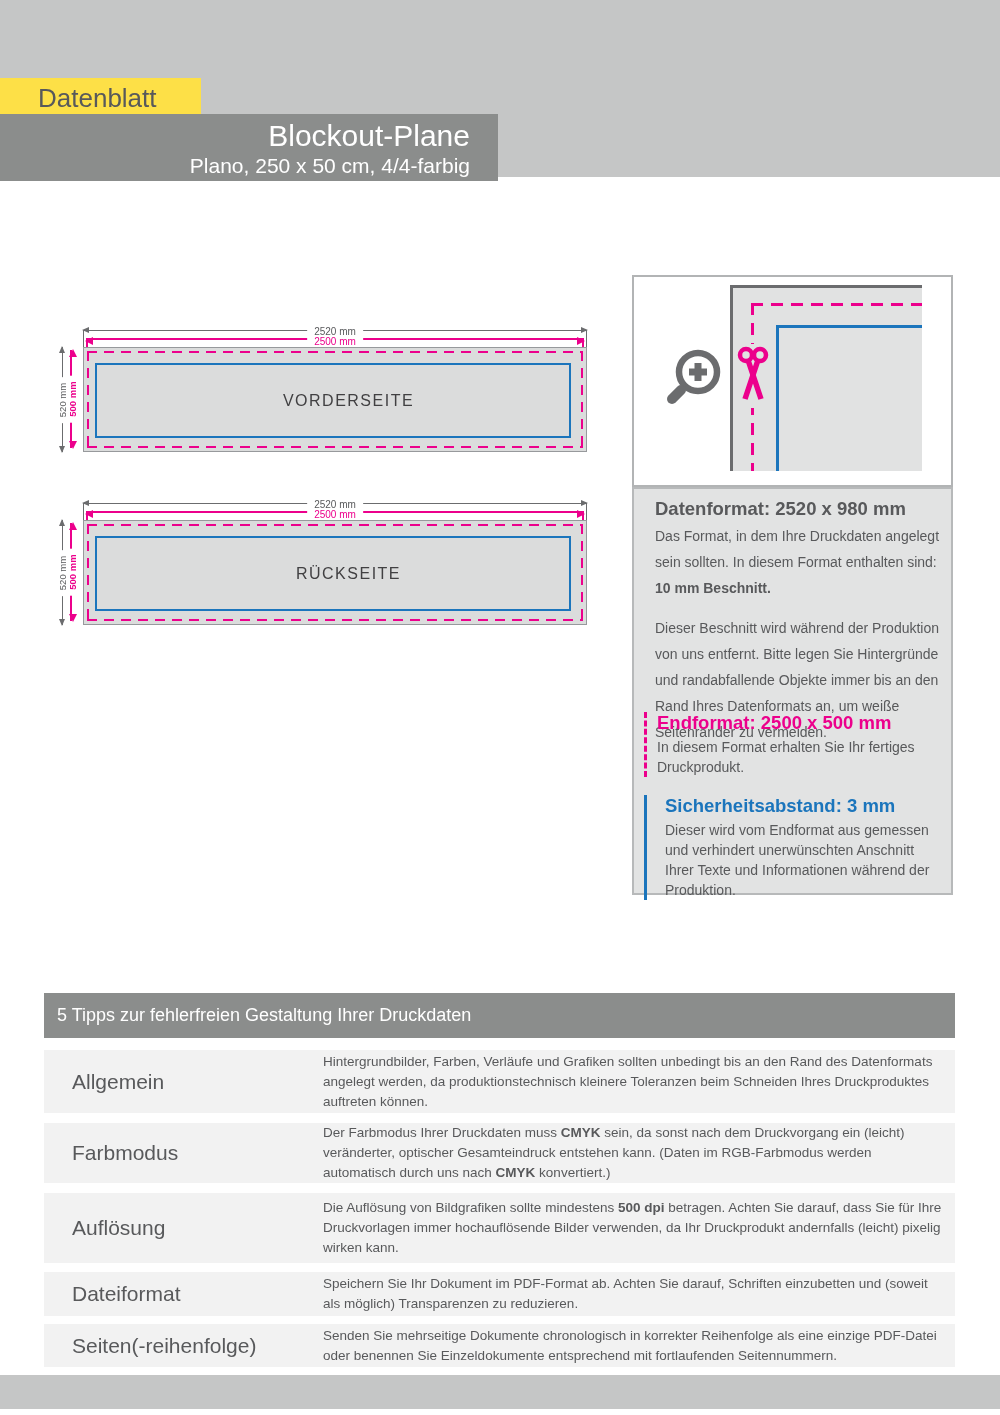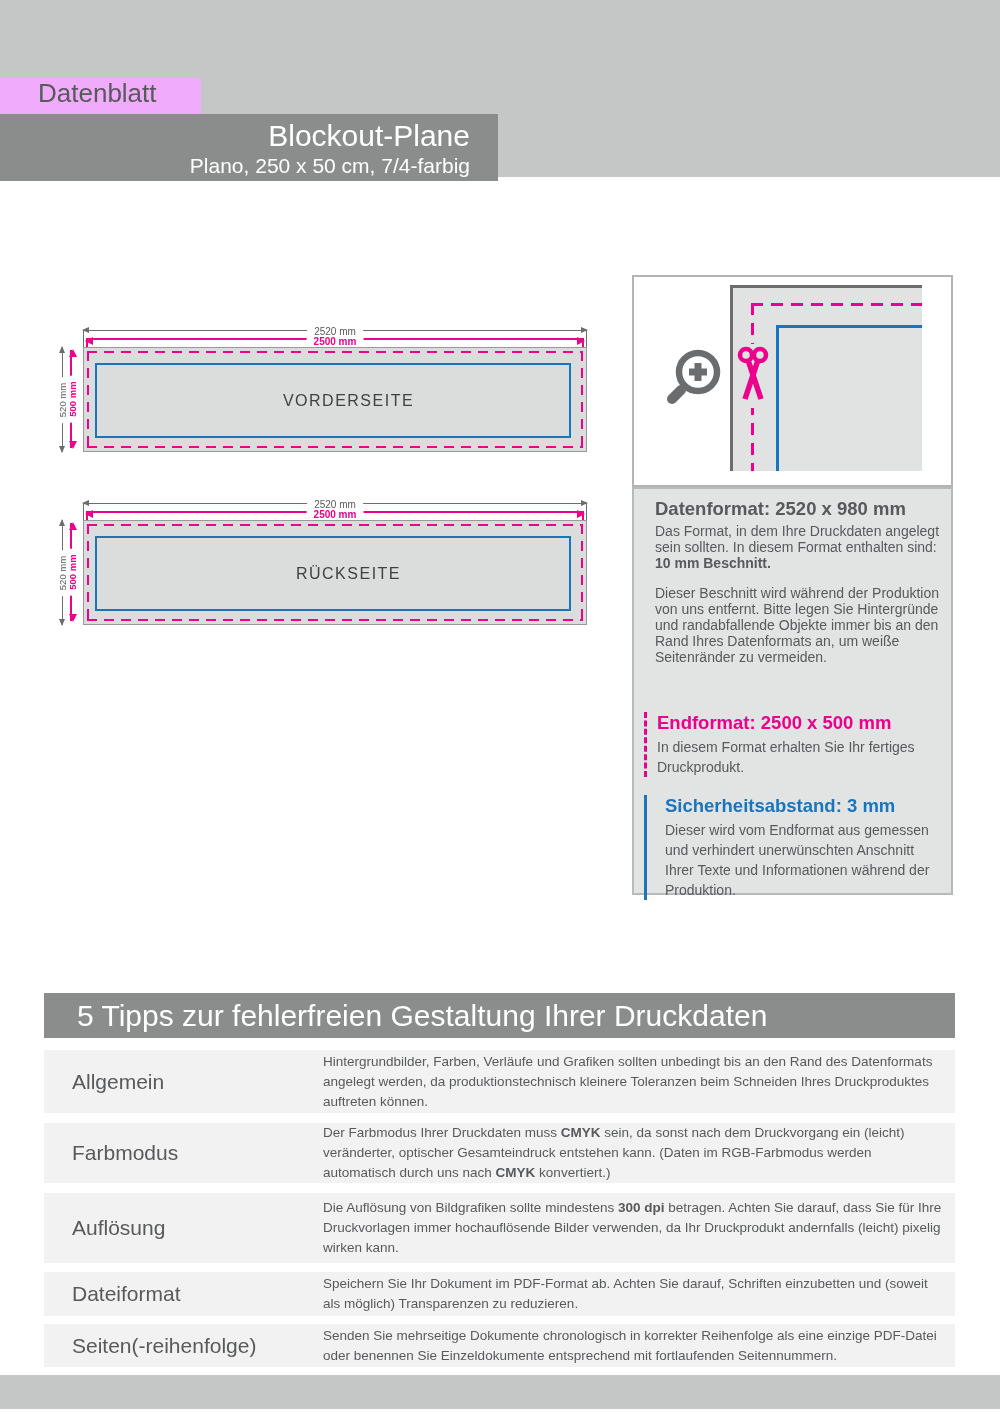--- a/index.html
+++ b/index.html
@@ -11,21 +11,21 @@
     --row-bg:#f2f2f2;
     --dim-gray:#6b6c6e;
   }
   *{margin:0;padding:0;box-sizing:border-box;}
   html,body{background:#fff;}
   body{font-family:"Liberation Sans","DejaVu Sans",sans-serif;color:var(--dark-text);}
   .page{position:relative;width:1000px;height:1415px;background:#fff;overflow:hidden;}
 
   
   .band-light{position:absolute;left:0;top:0;width:1000px;height:177px;background:var(--light-band-gray);}
-  .doc-box{position:absolute;left:0;top:78px;width:201px;height:40px;background:#f0abfc;display:flex;}
+  .doc-box{position:absolute;left:0;top:78px;width:201px;height:40px;background:#fde047;display:flex;align-items:center;}
   .doc-box span{padding-left:38px;font-size:26px;color:var(--dark-text);}
   .band-dark{position:absolute;left:0;top:114px;width:498px;height:67px;background:var(--band-gray);
     text-align:right;padding:4px 28px 0 0;color:#fff;}
   .prod-title{font-size:30px;line-height:36px;}
   .prod-sub{font-size:21px;line-height:24px;}
 
   
   .diagram{position:absolute;left:50px;width:538px;height:135px;}
   .diagram.d1{top:323px;}
   .diagram.d2{top:496px;}
@@ -55,21 +55,21 @@
   .dimv{position:absolute;width:0;border-left:1px solid var(--dim-gray);}
   .dimv.outer{left:12px;top:24px;height:105px;}
   .dimv.inner{left:20px;top:27px;height:98px;border-left:2px solid var(--magenta);}
   .dimv.outer::before{content:"";position:absolute;top:-1px;left:-4px;border:3.5px solid transparent;border-top:0;border-bottom:7px solid var(--dim-gray);}
   .dimv.outer::after{content:"";position:absolute;bottom:-1px;left:-4px;border:3.5px solid transparent;border-bottom:0;border-top:7px solid var(--dim-gray);}
   .dimv.inner::before{content:"";position:absolute;top:-1px;left:-3px;border:4px solid transparent;border-top:0;border-bottom:8px solid var(--magenta);}
   .dimv.inner::after{content:"";position:absolute;bottom:-1px;left:-3px;border:4px solid transparent;border-bottom:0;border-top:8px solid var(--magenta);}
 
   .dlab{position:absolute;left:50%;top:0;transform:translate(-50%,-50%);background:#fff;padding:0 7px;
     font-size:10px;line-height:11px;color:var(--dark-text);white-space:nowrap;}
-  .dimh.inner .dlab{top:1px;color:var(--magenta);font-weight:bold;}
+  .dimh.inner .dlab{top:1px;color:var(--magenta);font-weight:normal;}
   .dlabv{position:absolute;left:0;top:50%;transform:translate(-50%,-50%) rotate(-90deg);background:#fff;padding:0 6px;
     font-size:9.5px;line-height:10px;color:var(--dark-text);white-space:nowrap;}
   .dimv.inner .dlabv{left:1px;color:var(--magenta);font-weight:bold;}
 
   .connv{position:absolute;width:1px;background:var(--dim-gray);}
   .cd-l{left:33px;top:7px;height:17px;}
   .cd-r{left:536px;top:7px;height:17px;}
   .connv.mag{width:2px;background:var(--magenta);}
   .cm-l{left:36px;top:17px;height:10px;}
   .cm-r{left:532px;top:17px;height:10px;}
@@ -89,28 +89,28 @@
 
   
   .info-panel{position:absolute;left:632px;top:487px;width:321px;height:408px;background:#e2e3e3;border:2px solid #b7b9ba;}
   .iblock{position:absolute;}
   .b-daten{left:21px;top:9px;width:292px;}
   .b-end{left:10px;top:223px;width:300px;border-left:3px dashed var(--magenta);padding-left:10px;}
   .b-safe{left:10px;top:306px;width:300px;border-left:3px solid var(--blue);padding-left:18px;}
   .ititle{font-size:18.5px;font-weight:bold;line-height:21px;margin-bottom:4px;color:var(--dark-text);}
   .ititle.mag{color:var(--magenta);}
   .ititle.blue{color:var(--blue);}
-  .iblock p{font-size:14px;line-height:16px;color:var(--dark-text);}
+  .iblock p{font-size:14px;line-height:26px;color:var(--dark-text);}
   .b-end p,.b-safe p{line-height:20px;}
   .iblock p.gap{margin-top:14px;}
 
   
   .tips-head{position:absolute;left:44px;top:993px;width:911px;height:45px;background:var(--band-gray);
     display:flex;align-items:center;}
-  .tips-head span{color:#fff;font-size:30px;padding-left:33px;}
+  .tips-head span{color:#fff;font-size:18px;padding-left:13px;}
   .trow{position:absolute;left:44px;width:911px;background:var(--row-bg);display:flex;align-items:center;}
   .r1{top:1050px;height:63px;}
   .r2{top:1123px;height:60px;}
   .r3{top:1193px;height:70px;}
   .r4{top:1272px;height:44px;}
   .r5{top:1324px;height:43px;}
   .tlabel{width:279px;padding-left:28px;font-size:21px;color:var(--dark-text);flex:none;}
   .tbody{flex:1;padding-right:10px;font-size:13.5px;line-height:20px;color:var(--dark-text);}
 
   .footer-band{position:absolute;left:0;top:1375px;width:1000px;height:34px;background:var(--light-band-gray);}
@@ -121,21 +121,21 @@
 <div class="page">
 
   <div class="band-light"></div>
 
   <div class="doc-box">
     <span>Datenblatt</span>
   </div>
 
   <div class="band-dark">
     <div class="prod-title">Blockout-Plane</div>
-    <div class="prod-sub">Plano, 250 x 50 cm, 7/4-farbig</div>
+    <div class="prod-sub">Plano, 250 x 50 cm, 4/4-farbig</div>
   </div>
 
   <div class="diagram d1">
     <div class="dimh outer">
       <span class="dlab">2520 mm</span>
     </div>
     <div class="dimh inner">
       <span class="dlab">2500 mm</span>
     </div>
     <div class="connv cd-l"></div>
@@ -226,21 +226,21 @@
   <div class="trow r1">
     <div class="tlabel">Allgemein</div>
     <div class="tbody">Hintergrundbilder, Farben, Verläufe und Grafiken sollten unbedingt bis an den Rand des Datenformats angelegt werden, da produktionstechnisch kleinere Toleranzen beim Schneiden Ihres Druckproduktes auftreten können.</div>
   </div>
   <div class="trow r2">
     <div class="tlabel">Farbmodus</div>
     <div class="tbody">Der Farbmodus Ihrer Druckdaten muss <strong>CMYK</strong> sein, da sonst nach dem Druckvorgang ein (leicht) veränderter, optischer Gesamteindruck entstehen kann. (Daten im RGB-Farbmodus werden automatisch durch uns nach <strong>CMYK</strong> konvertiert.)</div>
   </div>
   <div class="trow r3">
     <div class="tlabel">Auflösung</div>
-    <div class="tbody">Die Auflösung von Bildgrafiken sollte mindestens <strong>300 dpi</strong> betragen. Achten Sie darauf, dass Sie für Ihre Druckvorlagen immer hochauflösende Bilder verwenden, da Ihr Druckprodukt andernfalls (leicht) pixelig wirken kann.</div>
+    <div class="tbody">Die Auflösung von Bildgrafiken sollte mindestens <strong>500 dpi</strong> betragen. Achten Sie darauf, dass Sie für Ihre Druckvorlagen immer hochauflösende Bilder verwenden, da Ihr Druckprodukt andernfalls (leicht) pixelig wirken kann.</div>
   </div>
   <div class="trow r5">
     <div class="tlabel">Seiten(-reihenfolge)</div>
     <div class="tbody">Senden Sie mehrseitige Dokumente chronologisch in korrekter Reihenfolge als eine einzige PDF-Datei oder benennen Sie Einzeldokumente entsprechend mit fortlaufenden Seitennummern.</div>
   </div>
   <div class="trow r4">
     <div class="tlabel">Dateiformat</div>
     <div class="tbody">Speichern Sie Ihr Dokument im PDF-Format ab. Achten Sie darauf, Schriften einzubetten und (soweit als möglich) Transparenzen zu reduzieren.</div>
   </div>
 

